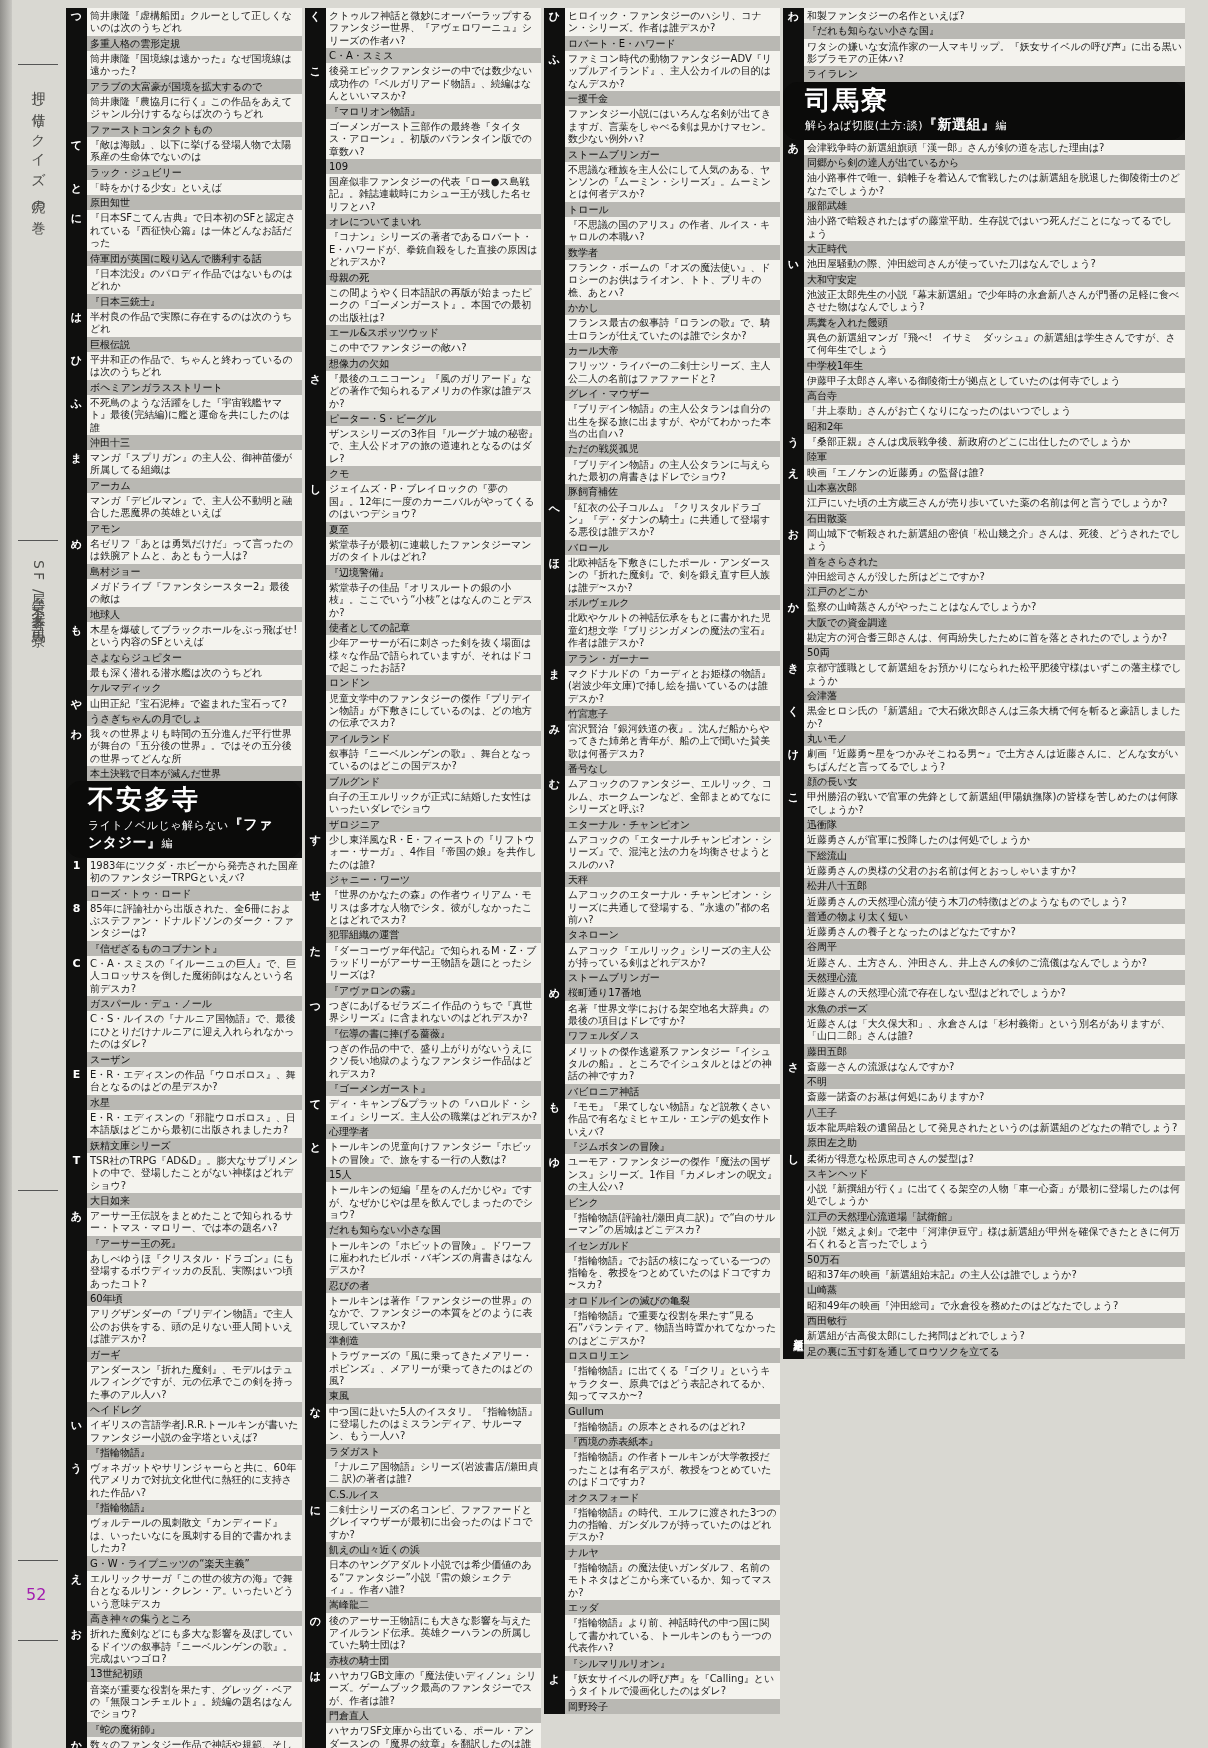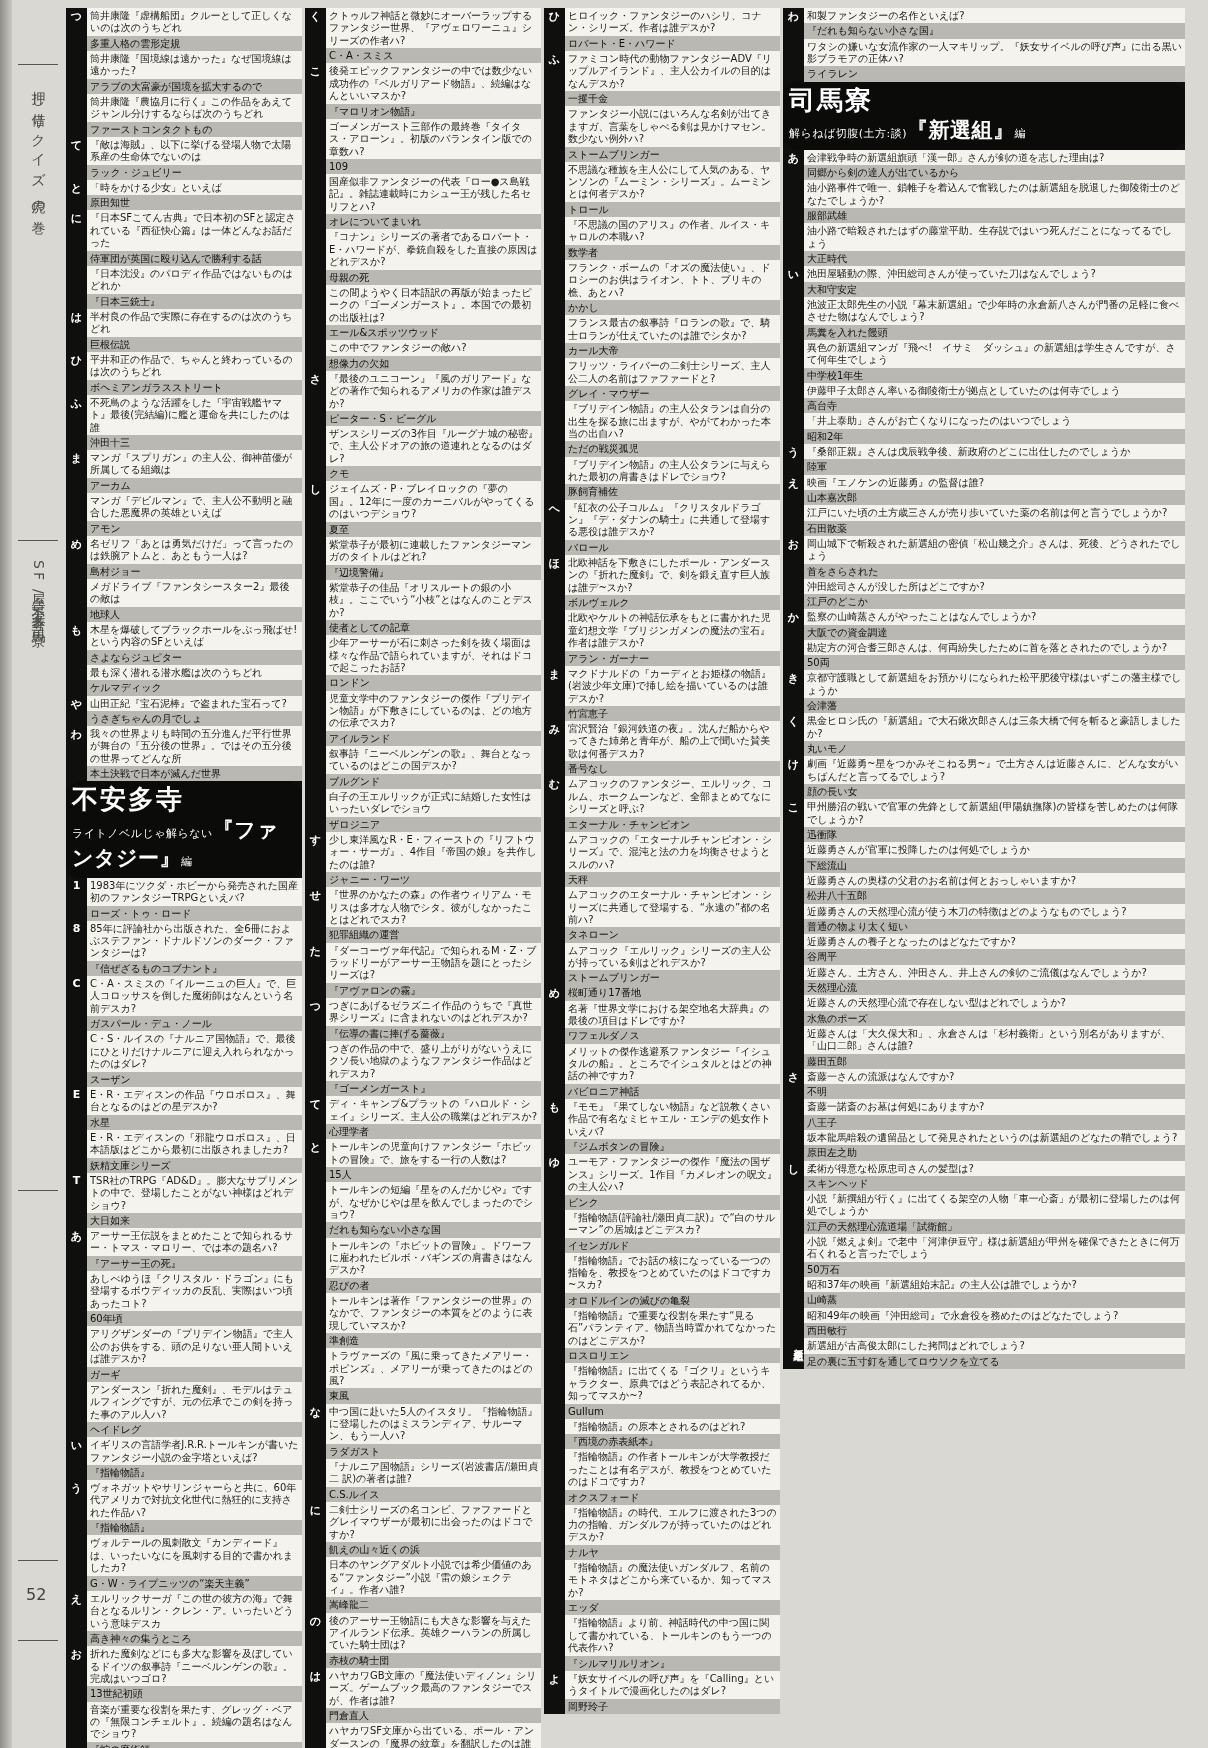--- a/index.html
+++ b/index.html
@@ -5,36 +5,36 @@
   html,body{margin:0;padding:0;}
   body{width:1208px;height:1748px;background:#a9a8a4;font-family:"DejaVu Sans",sans-serif;}
   .page{position:relative;width:1208px;height:1748px;background:#d9d8d2;overflow:hidden;}
   .spine{position:absolute;left:0;top:0;width:12px;height:100%;
          background:linear-gradient(90deg,#8f8e8a,#c9c8c3);}
   
   .sidebar{position:absolute;left:12px;top:0;width:52px;height:100%;}
   .rule{position:absolute;left:6px;width:40px;border-top:1px solid #555;}
   .v-label{position:absolute;left:18px;writing-mode:vertical-rl;color:#4c4c49;
            font-size:14px;letter-spacing:3px;white-space:nowrap;}
-  .page-num{position:absolute;left:14px;top:1585px;font-size:16px;color:#404040;}
+  .page-num{position:absolute;left:14px;top:1585px;font-size:16px;color:#a21caf;}
   
   .content{position:absolute;left:66px;top:8px;display:flex;gap:3px;}
   .col{width:236px;background:#0f0f0e;align-self:flex-start;}
   .col-wide{width:402px;}
   .entry{position:relative;margin-left:21px;}
   .q{background:#f4f3ee;color:#1b1b1b;font-size:10px;line-height:1.24;padding:2px 3px 1px;}
   .a{background:#b9b8b3;color:#111;font-size:10px;line-height:1.32;padding:1px 3px;}
   .kana{position:absolute;left:-21px;top:1px;width:21px;text-align:center;color:#fff;
         font-size:11px;font-weight:bold;}
   .kana.vert{writing-mode:vertical-rl;left:-19px;top:3px;width:18px;font-size:10px;
              letter-spacing:1px;line-height:1;}
-  .section-header{background:#0b0b0a;color:#fff;padding:5px 6px 6px;border-radius:15px;}
+  .section-header{background:#0b0b0a;color:#fff;padding:5px 22px 6px;border-radius:15px;}
   .sh-title{display:block;font-size:26px;font-weight:bold;letter-spacing:2px;line-height:1.05;}
   .sh-sub{display:block;font-size:11px;margin-top:2px;letter-spacing:.5px;}
-  .sh-em{font-size:21px;font-weight:bold;font-family:"DejaVu Serif",serif;}
+  .sh-em{font-size:14px;font-weight:bold;font-family:"DejaVu Serif",serif;}
 </style>
 </head>
 <body>
 
 <div class="page">
   <div class="spine"></div>
 
   <div class="sidebar">
     <div class="rule" style="top:64px"></div>
     <div class="v-label" style="top:80px">押し借りクイズ 虎の巻</div>

